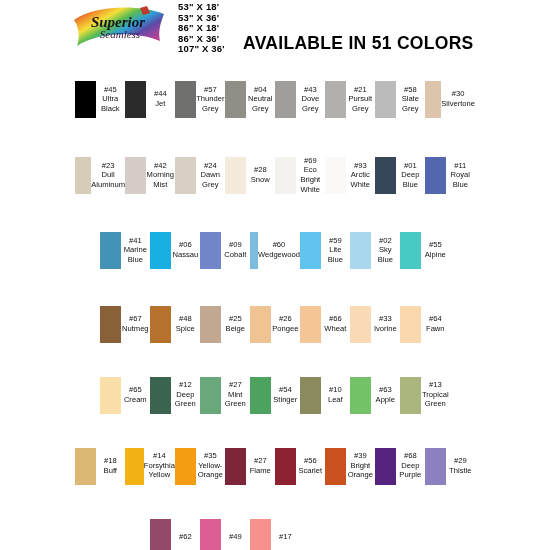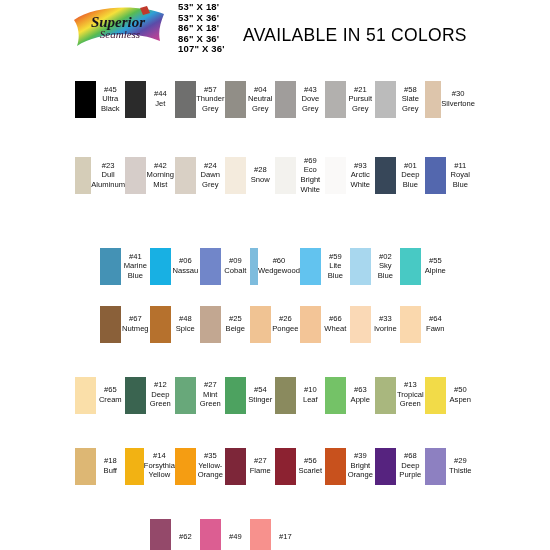--- a/index.html
+++ b/index.html
@@ -43,23 +43,23 @@
     line-height: 10.6px;
     letter-spacing: 0.2px;
     color: #000;
     white-space: nowrap;
   }
   #sizes div { height: 10.6px; }
 
   #title {
     position: absolute;
     left: 243px;
-    top: 25px;
+    top: 33px;
     font-size: 17.5px;
-    font-weight: normal;
+    font-weight: bold;
     letter-spacing: 0.3px;
     color: #000;
     white-space: nowrap;
   }
 
   
   #grid {
     position: absolute;
     left: 0;
     top: 58px;
@@ -242,21 +242,21 @@
         </div>
       </div>
       <div class="cell">
         <div class="swatch" style="background: rgb(83, 103, 174);"></div>
         <div class="caption">
           <span class="code">#11</span>
           <span class="nm">Royal Blue</span>
         </div>
       </div>
     </div>
-    <div class="row" style="height: 75px; align-items: flex-end;">
+    <div class="row" style="height: 75px;">
       <div class="cell">
         <div class="swatch" style="background: rgb(68, 146, 181);"></div>
         <div class="caption">
           <span class="code">#41</span>
           <span class="nm">Marine Blue</span>
         </div>
       </div>
       <div class="cell">
         <div class="swatch" style="background: rgb(24, 176, 227);"></div>
         <div class="caption">
@@ -394,27 +394,20 @@
           <span class="nm">Apple</span>
         </div>
       </div>
       <div class="cell">
         <div class="swatch" style="background: rgb(169, 183, 126);"></div>
         <div class="caption">
           <span class="code">#13</span>
           <span class="nm">Tropical Green</span>
         </div>
       </div>
-      <div class="cell">
-        <div class="swatch" style="background: rgb(242, 219, 72);"></div>
-        <div class="caption">
-          <span class="code">#50</span>
-          <span class="nm">Aspen</span>
-        </div>
-      </div>
     </div>
     <div class="row" style="height: 72px;">
       <div class="cell">
         <div class="swatch" style="background: rgb(221, 183, 116);"></div>
         <div class="caption">
           <span class="code">#18</span>
           <span class="nm">Buff</span>
         </div>
       </div>
       <div class="cell">

